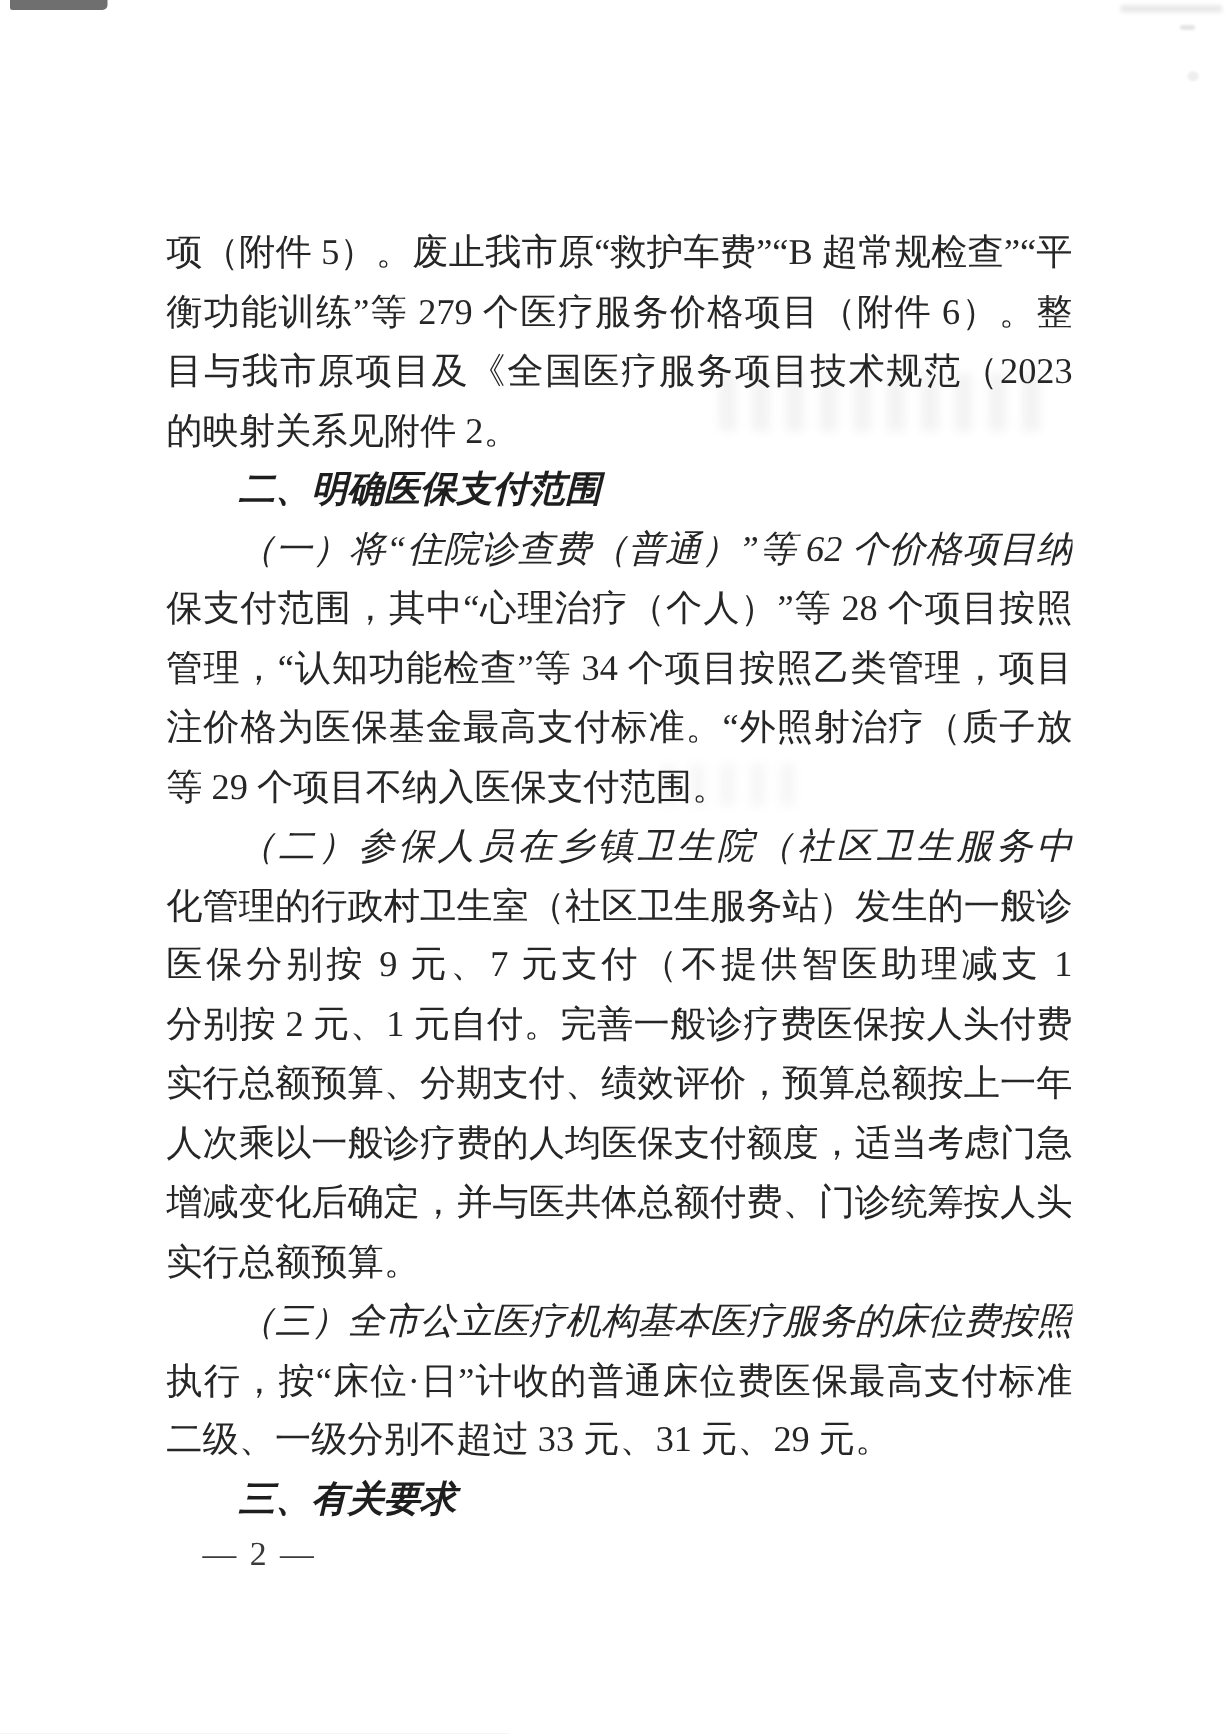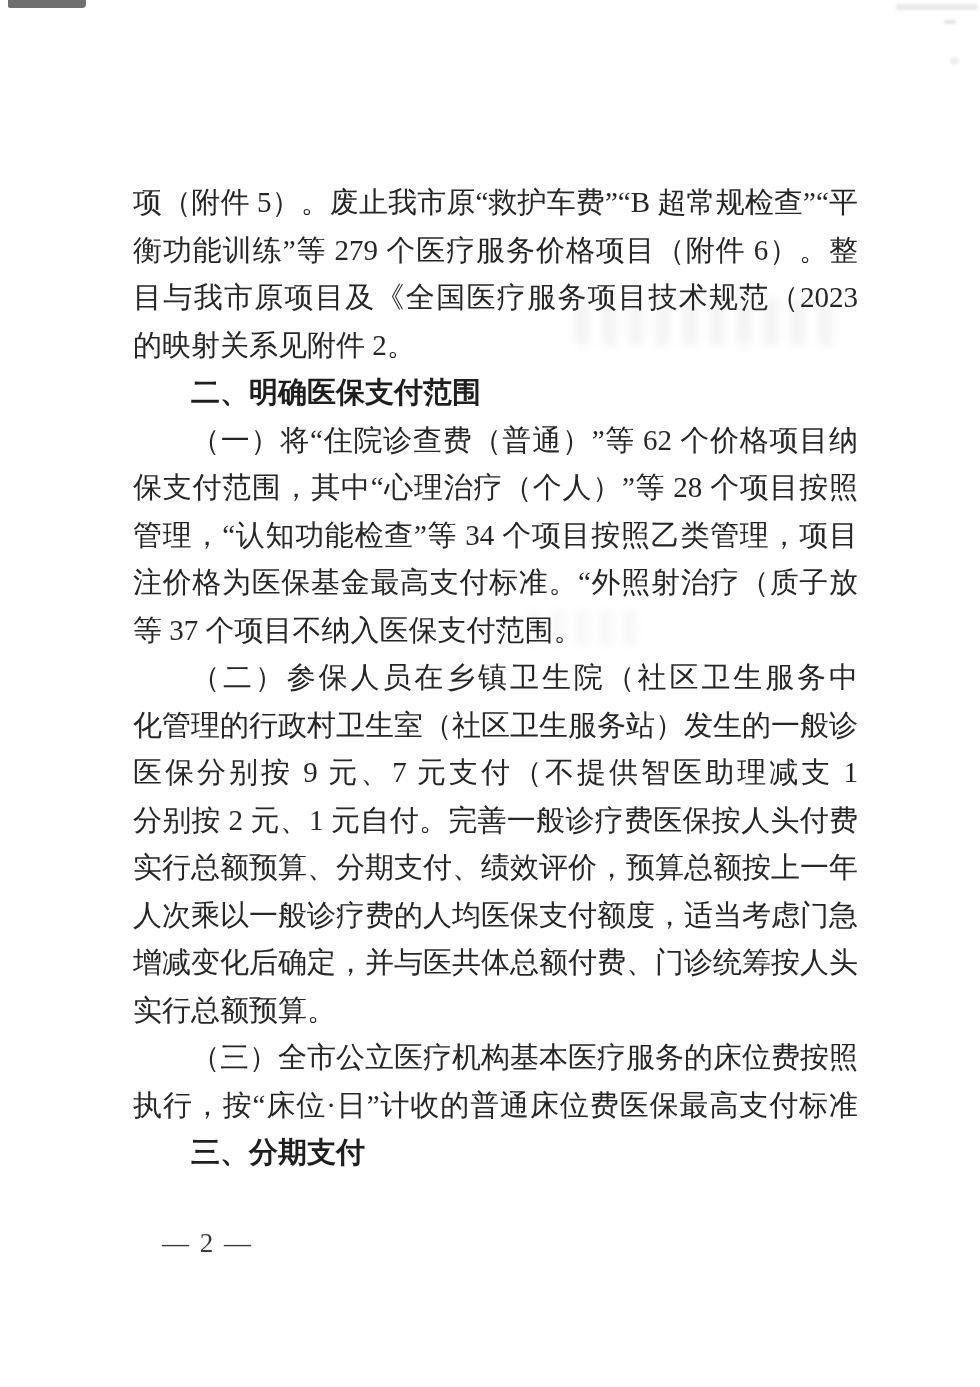--- a/index.html
+++ b/index.html
@@ -7,21 +7,21 @@
     position:relative; width:980px; height:1387px;
     background:#ffffff; overflow:hidden;
     font-family:"Liberation Serif", serif;
   }
   .doc {
     position:absolute; left:133px; top:179px; width:725px;
     color:#262626; font-size:29px; line-height:47.5px;
   }
   .line { height:47.5px; overflow:hidden; }
   .fill { text-align:justify; text-align-last:justify; }
-  .indent { text-indent:58px; }
+  .indent { text-indent:58px;font-style:italic; }
   .heading {
     font-family:"Liberation Sans", sans-serif;
     font-weight:700; color:#1e1e1e;
   }
   .page-number {
     position:absolute; left:162px; top:1228px;
     font-size:27px; color:#3a3a3a; letter-spacing:2px;
     font-family:"Liberation Serif", serif;
   }
   
@@ -66,29 +66,30 @@
   <div class="doc">
     <div class="line fill">项（附件 5）。废止我市原“救护车费”“B 超常规检查”“平</div>
     <div class="line fill">衡功能训练”等 279 个医疗服务价格项目（附件 6）。整合后项</div>
     <div class="line fill">目与我市原项目及《全国医疗服务项目技术规范（2023 年版）》</div>
     <div class="line">的映射关系见附件 2。</div>
     <div class="line heading indent">二、明确医保支付范围</div>
     <div class="line fill indent">（一）将“住院诊查费（普通）”等 62 个价格项目纳入医</div>
     <div class="line fill">保支付范围，其中“心理治疗（个人）”等 28 个项目按照甲类</div>
     <div class="line fill">管理，“认知功能检查”等 34 个项目按照乙类管理，项目所标</div>
     <div class="line fill">注价格为医保基金最高支付标准。“外照射治疗（质子放疗）”</div>
-    <div class="line">等 37 个项目不纳入医保支付范围。</div>
+    <div class="line">等 29 个项目不纳入医保支付范围。</div>
     <div class="line fill indent">（二）参保人员在乡镇卫生院（社区卫生服务中心）、一体</div>
     <div class="line fill">化管理的行政村卫生室（社区卫生服务站）发生的一般诊疗费，</div>
     <div class="line fill">医保分别按 9 元、7 元支付（不提供智医助理减支 1 元），个人</div>
     <div class="line fill">分别按 2 元、1 元自付。完善一般诊疗费医保按人头付费管理，</div>
     <div class="line fill">实行总额预算、分期支付、绩效评价，预算总额按上一年门急诊</div>
     <div class="line fill">人次乘以一般诊疗费的人均医保支付额度，适当考虑门急诊人次</div>
     <div class="line fill">增减变化后确定，并与医共体总额付费、门诊统筹按人头付费等</div>
     <div class="line">实行总额预算。</div>
     <div class="line fill indent">（三）全市公立医疗机构基本医疗服务的床位费按照本通知</div>
     <div class="line fill">执行，按“床位·日”计收的普通床位费医保最高支付标准三级、</div>
-    <div class="line heading indent">三、分期支付</div>
+    <div class="line">二级、一级分别不超过 33 元、31 元、29 元。</div>
+    <div class="line heading indent">三、有关要求</div>
   </div>
 
   <div class="page-number">— 2 —</div>
 
 </div>
 
 </body></html>

